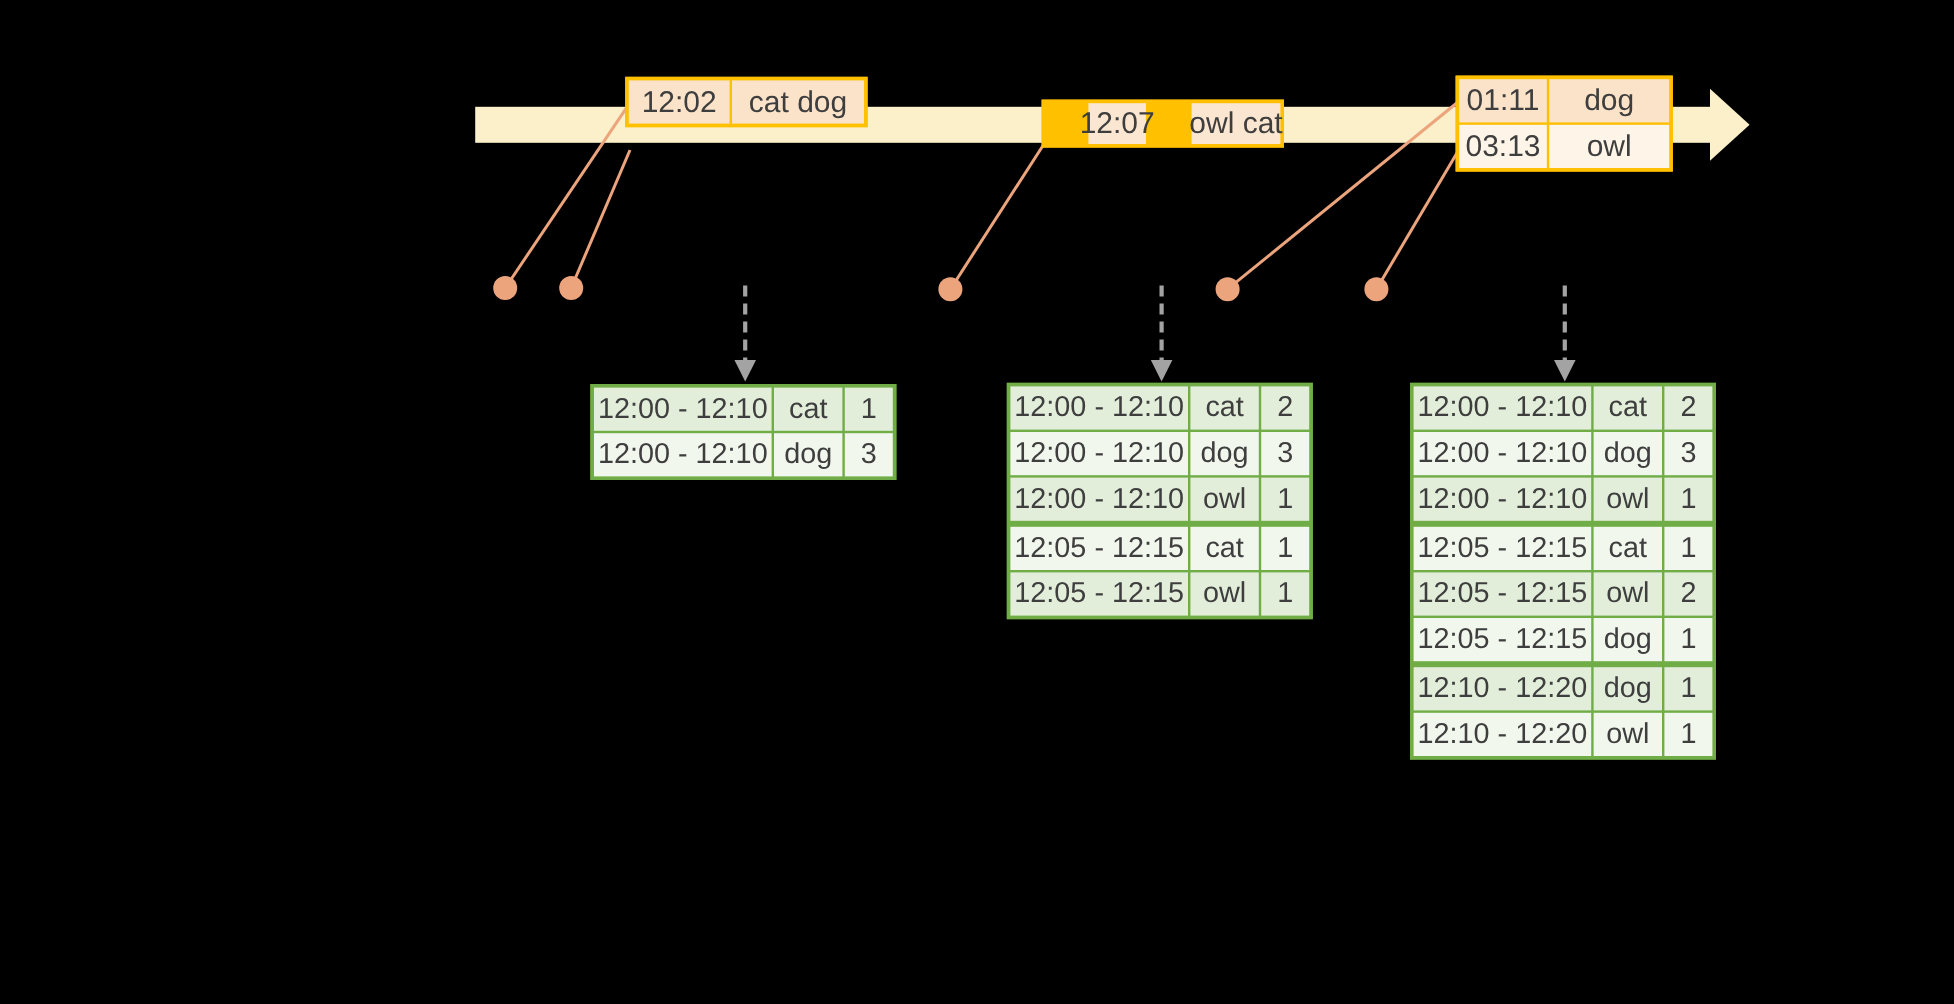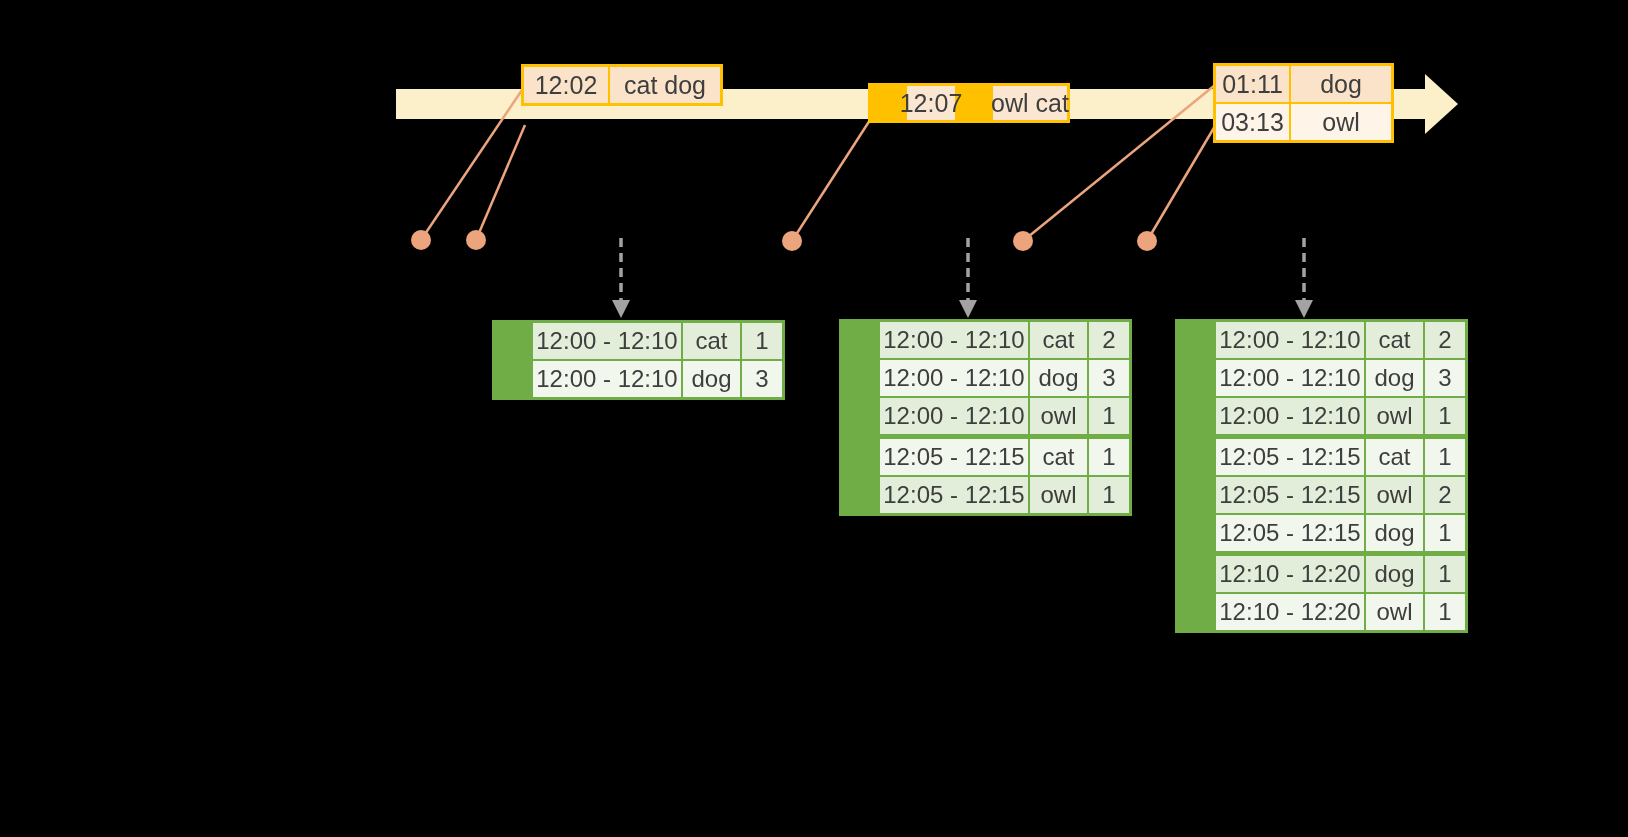--- a/index.html
+++ b/index.html
@@ -33,21 +33,21 @@
   }
   #batch-0 .erow:nth-child(1) .ecell, #batch-2 .erow:nth-child(1) .ecell { background:var(--event_row_peach,#FBE3CA); }
   #batch-0 .erow:nth-child(2) .ecell, #batch-2 .erow:nth-child(2) .ecell { background:var(--event_row_cream,#FEF4E8); }
   #batch-1 .ecell { background:var(--event_row_mid,#FBE7D1);margin-left:36px; }
 
   
   .rtable {
     position:absolute; z-index:2;
     border:3px solid var(--table_border,#70AD47);
     background:var(--table_border,#70AD47);
-    display:flex; flex-direction:column; gap:2px;padding-left:38px;
+    display:flex; flex-direction:column; gap:2px;
   }
   .rrow { display:grid; grid-template-columns:148px 57px 40px; gap:2px; height:36px; }
   .rrow.group-start { margin-top:3px; }
   .rcell {
     display:flex; align-items:center; justify-content:center;
     font-size:24px; color:var(--text,#3E3E3E); white-space:nowrap;
   }
   .rrow.alt-a .rcell { background:var(--table_row_green,#E2EEDA); }
   .rrow.alt-b .rcell { background:var(--table_row_light,#F1F7EC); }
 </style>

